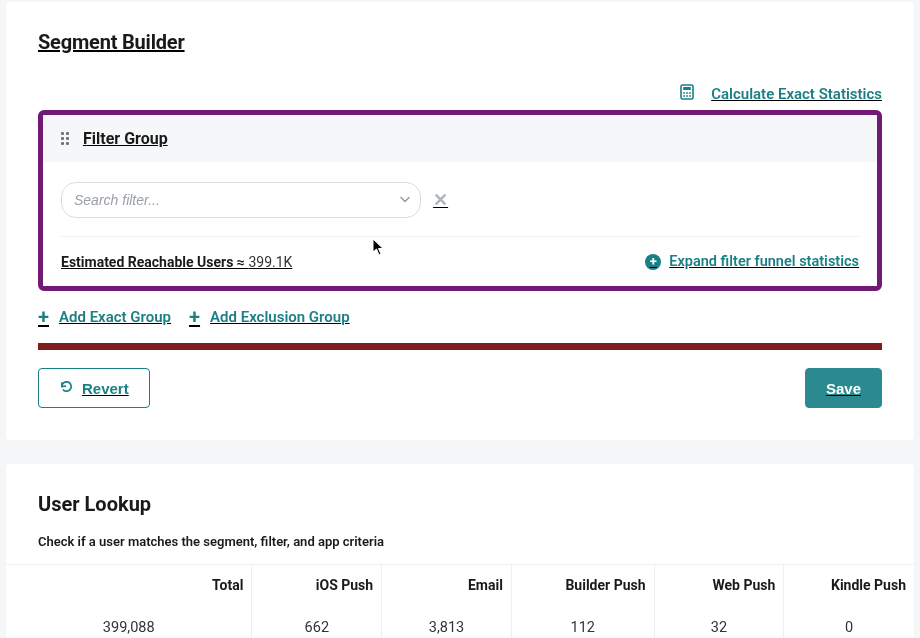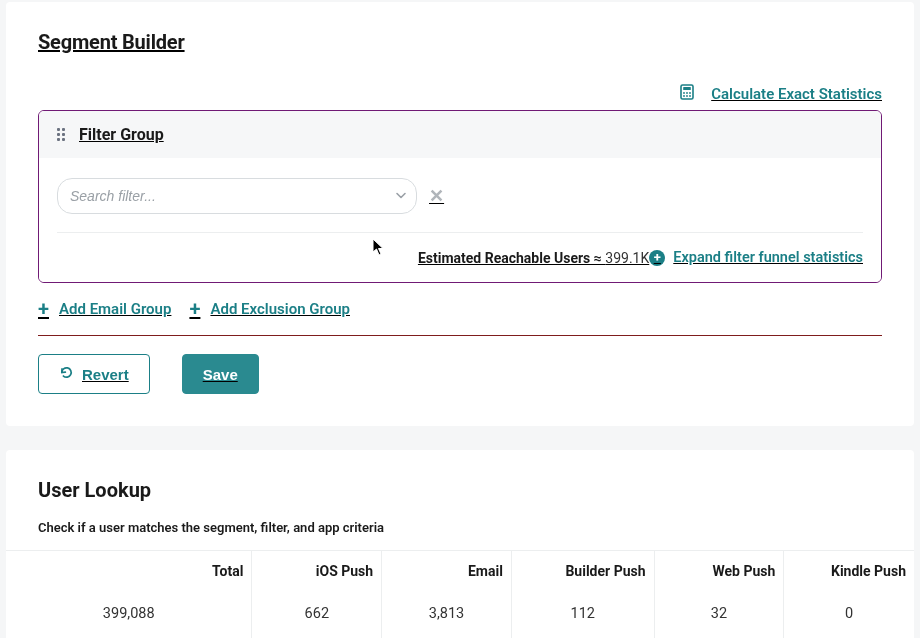--- a/index.html
+++ b/index.html
@@ -43,21 +43,21 @@
     .calc-link {
       color: #1b7f86;
       font-weight: 600;
       font-size: 15px;
       display: inline-flex;
       align-items: center;
       gap: 16px;
       cursor: pointer;
     }
     .filter-card {
-      border: 1px solid #701a75;
+      border: 5px solid #701a75;
       border-radius: 6px;
       overflow: hidden;
     }
     .filter-header {
       background: #f6f7f8;
       padding: 14px 18px;
       display: flex;
       align-items: center;
       gap: 14px;
     }
@@ -116,21 +116,21 @@
     }
     .remove-x {
       color: #b0b5ba;
       font-size: 18px;
       line-height: 1;
       cursor: pointer;
       font-weight: 700;
     }
     .est-row {
       display: flex;
-      justify-content: flex-end;
+      justify-content: space-between;
       align-items: center;
       padding-top: 16px;
     }
     .est-label {
       font-size: 14px;
       color: #1a1a1a;
     }
     .est-label .bold {
       font-weight: 700;
     }
@@ -176,23 +176,23 @@
       cursor: pointer;
     }
     .plus-thin {
       font-size: 20px;
       font-weight: 600;
       line-height: 1;
       color: #1b7f86;
     }
     .footer-actions {
       display: flex;
-      justify-content: flex-start;
+      justify-content: space-between;
       gap: 4px;
-      border-top: 1px solid #7f1d1d;
+      border-top: 7px solid #7f1d1d;
       padding-top: 18px;
     }
     .btn {
       border-radius: 4px;
       font-weight: 600;
       font-size: 15px;
       padding: 10px 20px;
       cursor: pointer;
       display: inline-flex;
       align-items: center;
@@ -310,21 +310,21 @@
           <span class="plus-circle">+</span>
           <span>Expand filter funnel statistics</span>
         </a>
       </div>
     </div>
   </div>
 
   <div class="group-actions">
     <a class="group-action">
       <span class="plus-thin">+</span>
-      <span>Add Email Group</span>
+      <span>Add Exact Group</span>
     </a>
     <a class="group-action">
       <span class="plus-thin">+</span>
       <span>Add Exclusion Group</span>
     </a>
   </div>
 
   <div class="footer-actions">
     <button class="btn btn-outline">
       <span>

